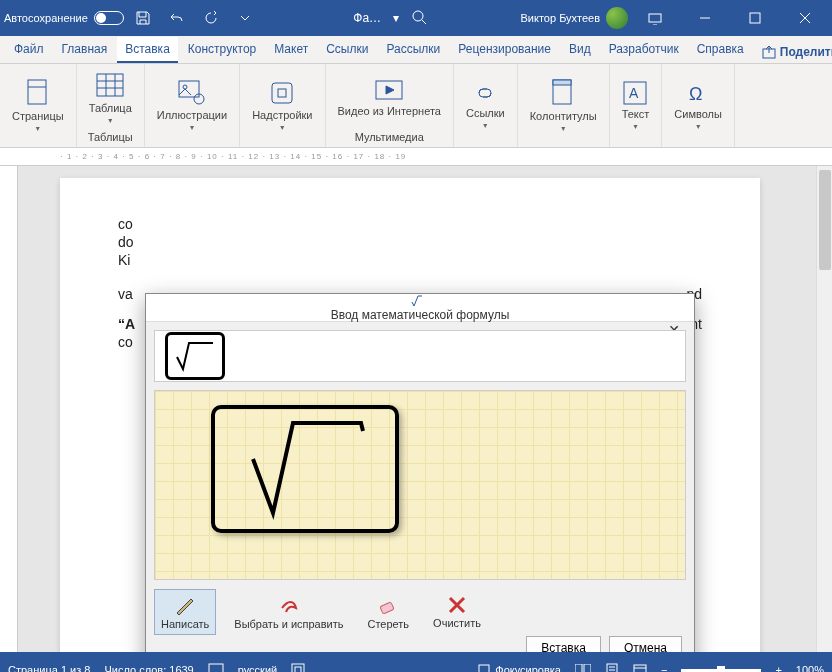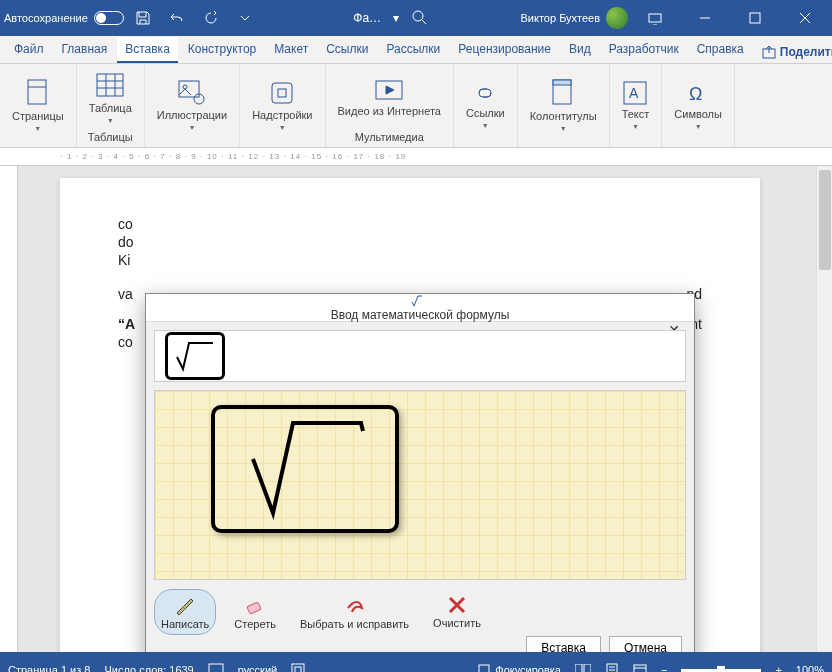--- a/index.html
+++ b/index.html
@@ -33,21 +33,21 @@
   .dialog { position: absolute; left: 145px; top: 145px; width: 550px; height: 378px; background: #f0f0f0; border: 1px solid #888; box-shadow: 0 6px 20px rgba(0,0,0,0.35); }
   .dlg-title { height: 28px; display: flex; align-items: center; padding: 0 8px; font-size: 12px; background: #fff; border-bottom: 1px solid #ddd; flex-direction: column; }
   .dlg-title .icon { width: 16px; height: 16px; margin-right: 6px; display: inline-flex; align-items: center; justify-content: center; }
   .dlg-title .close { margin-left: auto; font-size: 14px; cursor: pointer; padding: 0 6px; }
   .preview { margin: 8px 8px 0 8px; height: 52px; background: #fff; border: 1px solid #ccc; position: relative; display: flex; align-items: center; padding-left: 10px; }
   .preview-box { width: 60px; height: 48px; border: 3px solid #000; border-radius: 6px; display: flex; align-items: center; justify-content: center; }
   .canvas { margin: 8px; height: 190px; background: #f8f0c8; border: 1px solid #ccc; position: relative; }
   .canvas::before { content: ""; position: absolute; inset: 0; background-image: linear-gradient(#e8d890 1px, transparent 1px), linear-gradient(90deg, #e8d890 1px, transparent 1px); background-size: 18px 18px; opacity: 0.55; }
   .ink-frame { position: absolute; left: 56px; top: 14px; width: 188px; height: 128px; border: 4px solid #000; border-radius: 10px; box-shadow: 3px 3px 6px rgba(0,0,0,0.3); }
   .toolstrip { height: 48px; display: flex; align-items: center; gap: 12px; padding: 0 8px; }
-  .tool { display: flex; flex-direction: column; align-items: center; gap: 2px; font-size: 11px; padding: 4px 6px; cursor: pointer; border-radius: 18px; }
+  .tool { display: flex; flex-direction: column; align-items: center; gap: 2px; font-size: 11px; padding: 4px 6px; cursor: pointer; }
   .tool.active { background: #d8e6f2; border: 1px solid #9ac; }
   .dlg-buttons { position: absolute; bottom: 10px; right: 12px; display: flex; gap: 8px; }
   .dlg-buttons button { padding: 4px 14px; font-size: 12px; background: #fdfdfd; border: 1px solid #adadad; cursor: pointer; }
   .statusbar { height: 36px; background: #2b579a; color: #fff; display: flex; align-items: center; font-size: 11px; padding: 0 8px; gap: 14px; }
   .statusbar .spacer { flex: 1; }
   .statusbar .sitem { display: flex; align-items: center; gap: 4px; }
   .zoom-slider { width: 80px; height: 3px; background: #fff; position: relative; }
   .zoom-slider::after { content: ""; width: 8px; height: 8px; background: #fff; position: absolute; left: 50%; top: -3px; transform: translateX(-50%); }
   .scroll-v { position: absolute; right: 0; top: 18px; bottom: 0; width: 16px; background: #f0f0f0; border-left: 1px solid #ddd; }
   .scroll-v .thumb { position: absolute; left: 2px; top: 4px; width: 12px; height: 100px; background: #c8c8c8; border-radius: 2px; }
@@ -303,30 +303,30 @@
       </div>
     </div>
     <div class="toolstrip">
       <div class="tool active">
         <svg width="22" height="22" viewBox="0 0 22 22" fill="none" stroke="#444">
             <path d="M3 19L17 5l2 2L5 21z" fill="#c9b87a"></path>
           </svg>
         <span>Написать</span>
       </div>
       <div class="tool">
+        <svg width="22" height="22" viewBox="0 0 22 22" fill="none" stroke="#c33" stroke-width="2">
+            <path d="M4 14c6-8 12-8 14 0-4-2-8-2-10 4"></path>
+          </svg>
+        <span>Выбрать и исправить</span>
+      </div>
+      <div class="tool">
         <svg width="22" height="22" viewBox="0 0 22 22" fill="none" stroke="#c66">
             <rect x="4" y="10" width="12" height="8" rx="2" transform="rotate(-25 10 14)" fill="#f4c4d4"></rect>
           </svg>
         <span>Стереть</span>
-      </div>
-      <div class="tool">
-        <svg width="22" height="22" viewBox="0 0 22 22" fill="none" stroke="#c33" stroke-width="2">
-            <path d="M4 14c6-8 12-8 14 0-4-2-8-2-10 4"></path>
-          </svg>
-        <span>Выбрать и исправить</span>
       </div>
       <div class="tool">
         <svg width="20" height="20" viewBox="0 0 20 20" fill="none" stroke="#c33" stroke-width="3">
             <path d="M3 3l14 14M17 3L3 17"></path>
           </svg>
         <span>Очистить</span>
       </div>
     </div>
     <div class="dlg-buttons">
       <button>Вставка</button>

